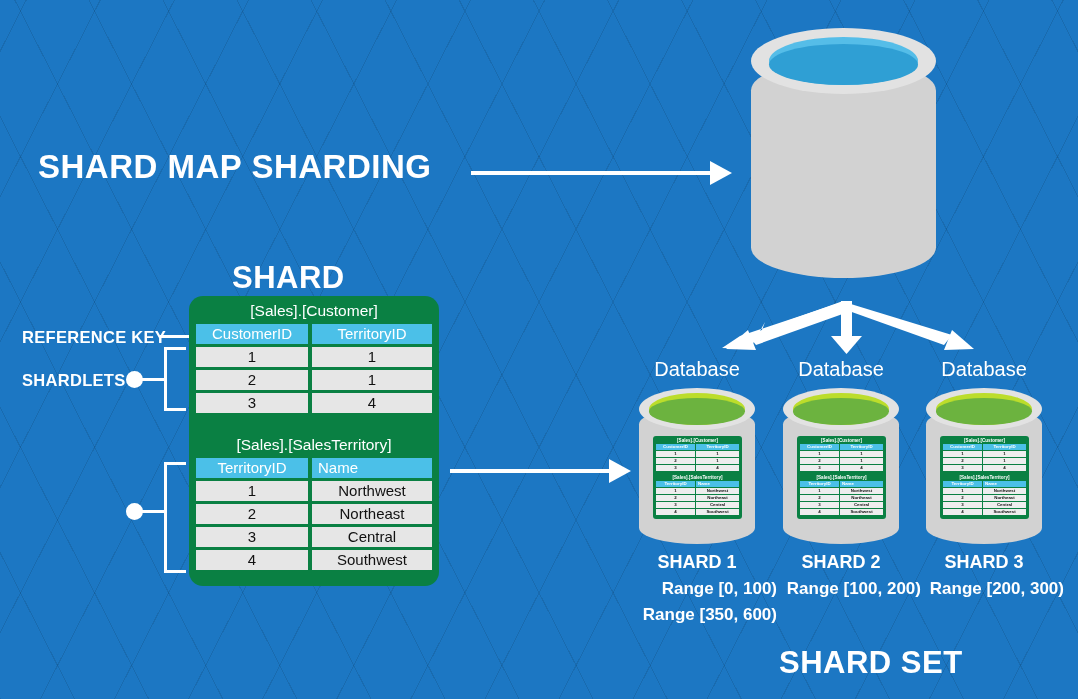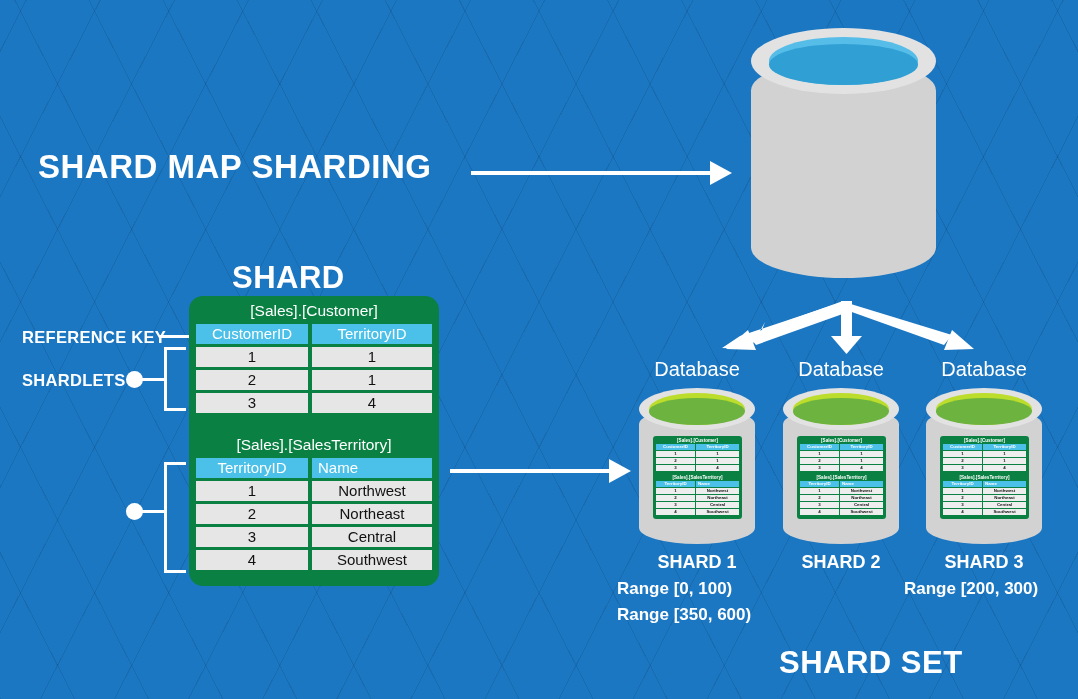--- a/index.html
+++ b/index.html
@@ -163,21 +163,21 @@
   .db-caption {
     position: absolute; font-size: 20px; color: #ffffff;
     text-align: center; white-space: nowrap;
   }
   .shard-name {
     position: absolute; font-size: 18px; font-weight: bold;
     color: #ffffff; text-align: center; white-space: nowrap;
   }
   .shard-range {
     position: absolute; font-size: 17px; font-weight: bold;
-    color: #ffffff; text-align: left; white-space: nowrap;
+    color: #ffffff; text-align: right; white-space: nowrap;
   }
 </style>
 </head>
 <body>
 
 <div id="stage">
 
   <div class="abs wtext" id="title-shard-map-manager">SHARD MAP SHARDING</div>
 
   <div class="abs wtext" id="title-shard">SHARD</div>
@@ -380,20 +380,21 @@
           <div class="mini-cell m2">Central</div>
         </div>
         <div class="mini-row mini-body">
           <div class="mini-cell m1">4</div>
           <div class="mini-cell m2">Southwest</div>
         </div>
       </div>
     </div>
   </div>
   <div class="shard-name" style="left:781px; top:552px; width:120px;">SHARD 2</div>
+  <div class="shard-range" style="left:761px; top:579px; width:160px;">Range [100, 200)</div>
 
   <div class="abs db-caption" style="left:924px; top:358px; width:120px;">Database</div>
   <div class="shard-cyl" style="left:926px; top:388px;">
     <div class="sc-body"></div>
     <div class="sc-rim"></div>
     <div class="sc-fill-outer"></div>
     <div class="sc-fill-inner"></div>
     <div class="mini-card">
       <div class="mini-title">[Sales].[Customer]</div>
       <div class="mini-tbl">

